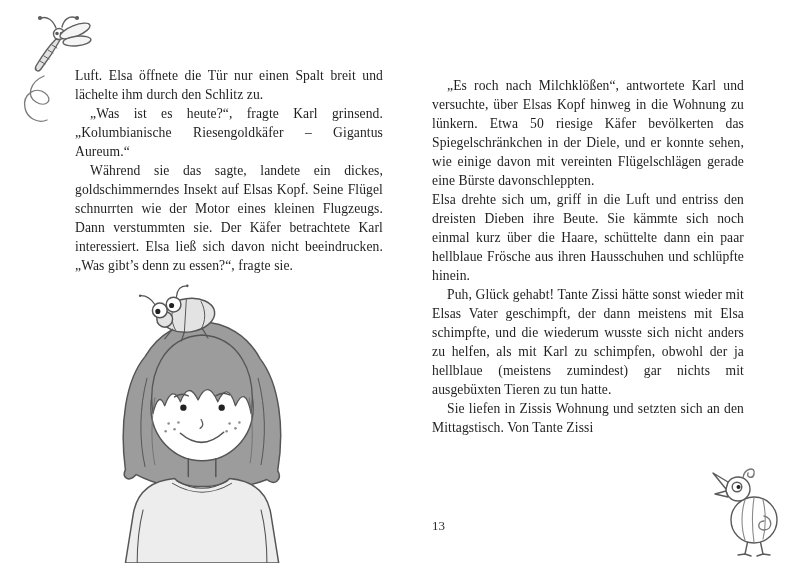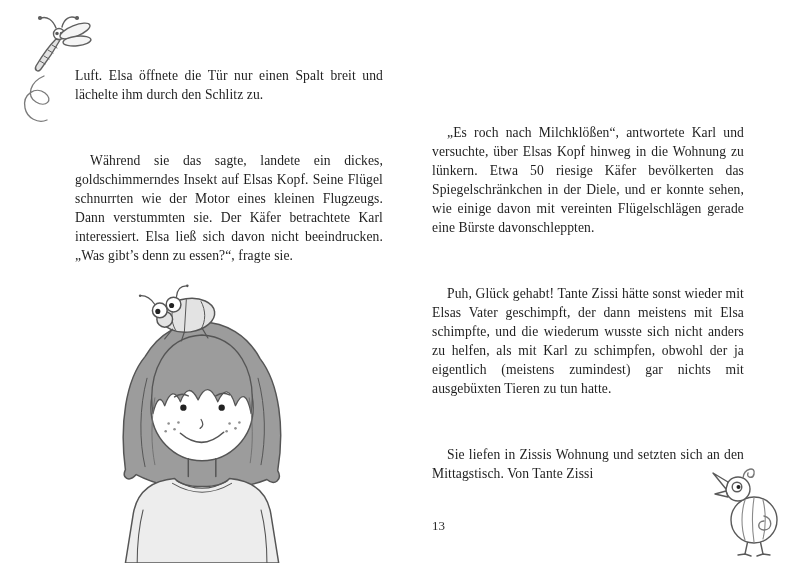--- a/index.html
+++ b/index.html
@@ -9,42 +9,44 @@
     font-family:"Liberation Serif","DejaVu Serif",serif;
   }
   .text-col{
     position:absolute;text-align:justify;
     font-size:13.6px;line-height:19px;letter-spacing:0.1px;
     hyphens:auto;-webkit-hyphens:auto;
   }
   .col-left{left:75px;top:66px;width:308px;}
   .col-right{left:432px;top:76px;width:312px;}
   .para{margin:0;}
-  .para.indent{text-indent:15px;margin-top:47px;}
+  .para.indent{text-indent:15px;}
   .page-number{
     position:absolute;left:432px;top:518px;width:312px;
     text-align:left;font-size:13px;color:#2a2a2a;
   }
   .illo{position:absolute;}
   .illo-dragonfly{left:16px;top:12px;}
   .illo-girl{left:82px;top:278px;}
   .illo-bird{left:710px;top:462px;}
   svg{display:block;}
 </style>
 </head>
 <body>
 
 <div class="text-col col-left">
   <p class="para">Luft. Elsa öffnete die Tür nur einen Spalt breit und lächelte ihm durch den Schlitz zu.</p>
+  <p class="para indent">„Was ist es heute?“, fragte Karl grinsend. „Kolumbianische Riesengoldkäfer – Gigantus Aureum.“</p>
   <p class="para indent">Während sie das sagte, landete ein dickes, goldschimmerndes Insekt auf Elsas Kopf. Seine Flügel schnurrten wie der Motor eines kleinen Flugzeugs. Dann verstummten sie. Der Käfer betrachtete Karl interessiert. Elsa ließ sich davon nicht beeindrucken. „Was gibt’s denn zu essen?“, fragte sie.</p>
 </div>
 
 <div class="text-col col-right">
   <p class="para indent">„Es roch nach Milchklößen“, antwortete Karl und versuchte, über Elsas Kopf hinweg in die Wohnung zu lünkern. Etwa 50 riesige Käfer bevölkerten das Spiegelschränkchen in der Diele, und er konnte sehen, wie einige davon mit vereinten Flügelschlägen gerade eine Bürste davonschleppten.</p>
-  <p class="para indent">Puh, Glück gehabt! Tante Zissi hätte sonst wieder mit Elsas Vater geschimpft, der dann meistens mit Elsa schimpfte, und die wiederum wusste sich nicht anders zu helfen, als mit Karl zu schimpfen, obwohl der ja eigentlich (meistens zumindest) gar nichts mit ausgebüxten Tieren zu tun hatte.</p>
+  <p class="para">Elsa drehte sich um, griff in die Luft und entriss den dreisten Dieben ihre Beute. Sie kämmte sich noch einmal kurz über die Haare, schüttelte dann ein paar hellblaue Frösche aus ihren Hausschuhen und schlüpfte hinein.</p>
+  <p class="para indent">Puh, Glück gehabt! Tante Zissi hätte sonst wieder mit Elsas Vater geschimpft, der dann meistens mit Elsa schimpfte, und die wiederum wusste sich nicht anders zu helfen, als mit Karl zu schimpfen, obwohl der ja hellblaue (meistens zumindest) gar nichts mit ausgebüxten Tieren zu tun hatte.</p>
   <p class="para indent">Sie liefen in Zissis Wohnung und setzten sich an den Mittagstisch. Von Tante Zissi</p>
 </div>
 
 <div class="page-number">13</div>
 
 <div class="illo illo-dragonfly">
   <svg width="84" height="118" viewBox="0 0 84 118">
     <g fill="none" stroke="#606060" stroke-width="1.4" stroke-linecap="round">
 
       <path d="M40 16 C 37 8, 31 4, 25 6"></path>

